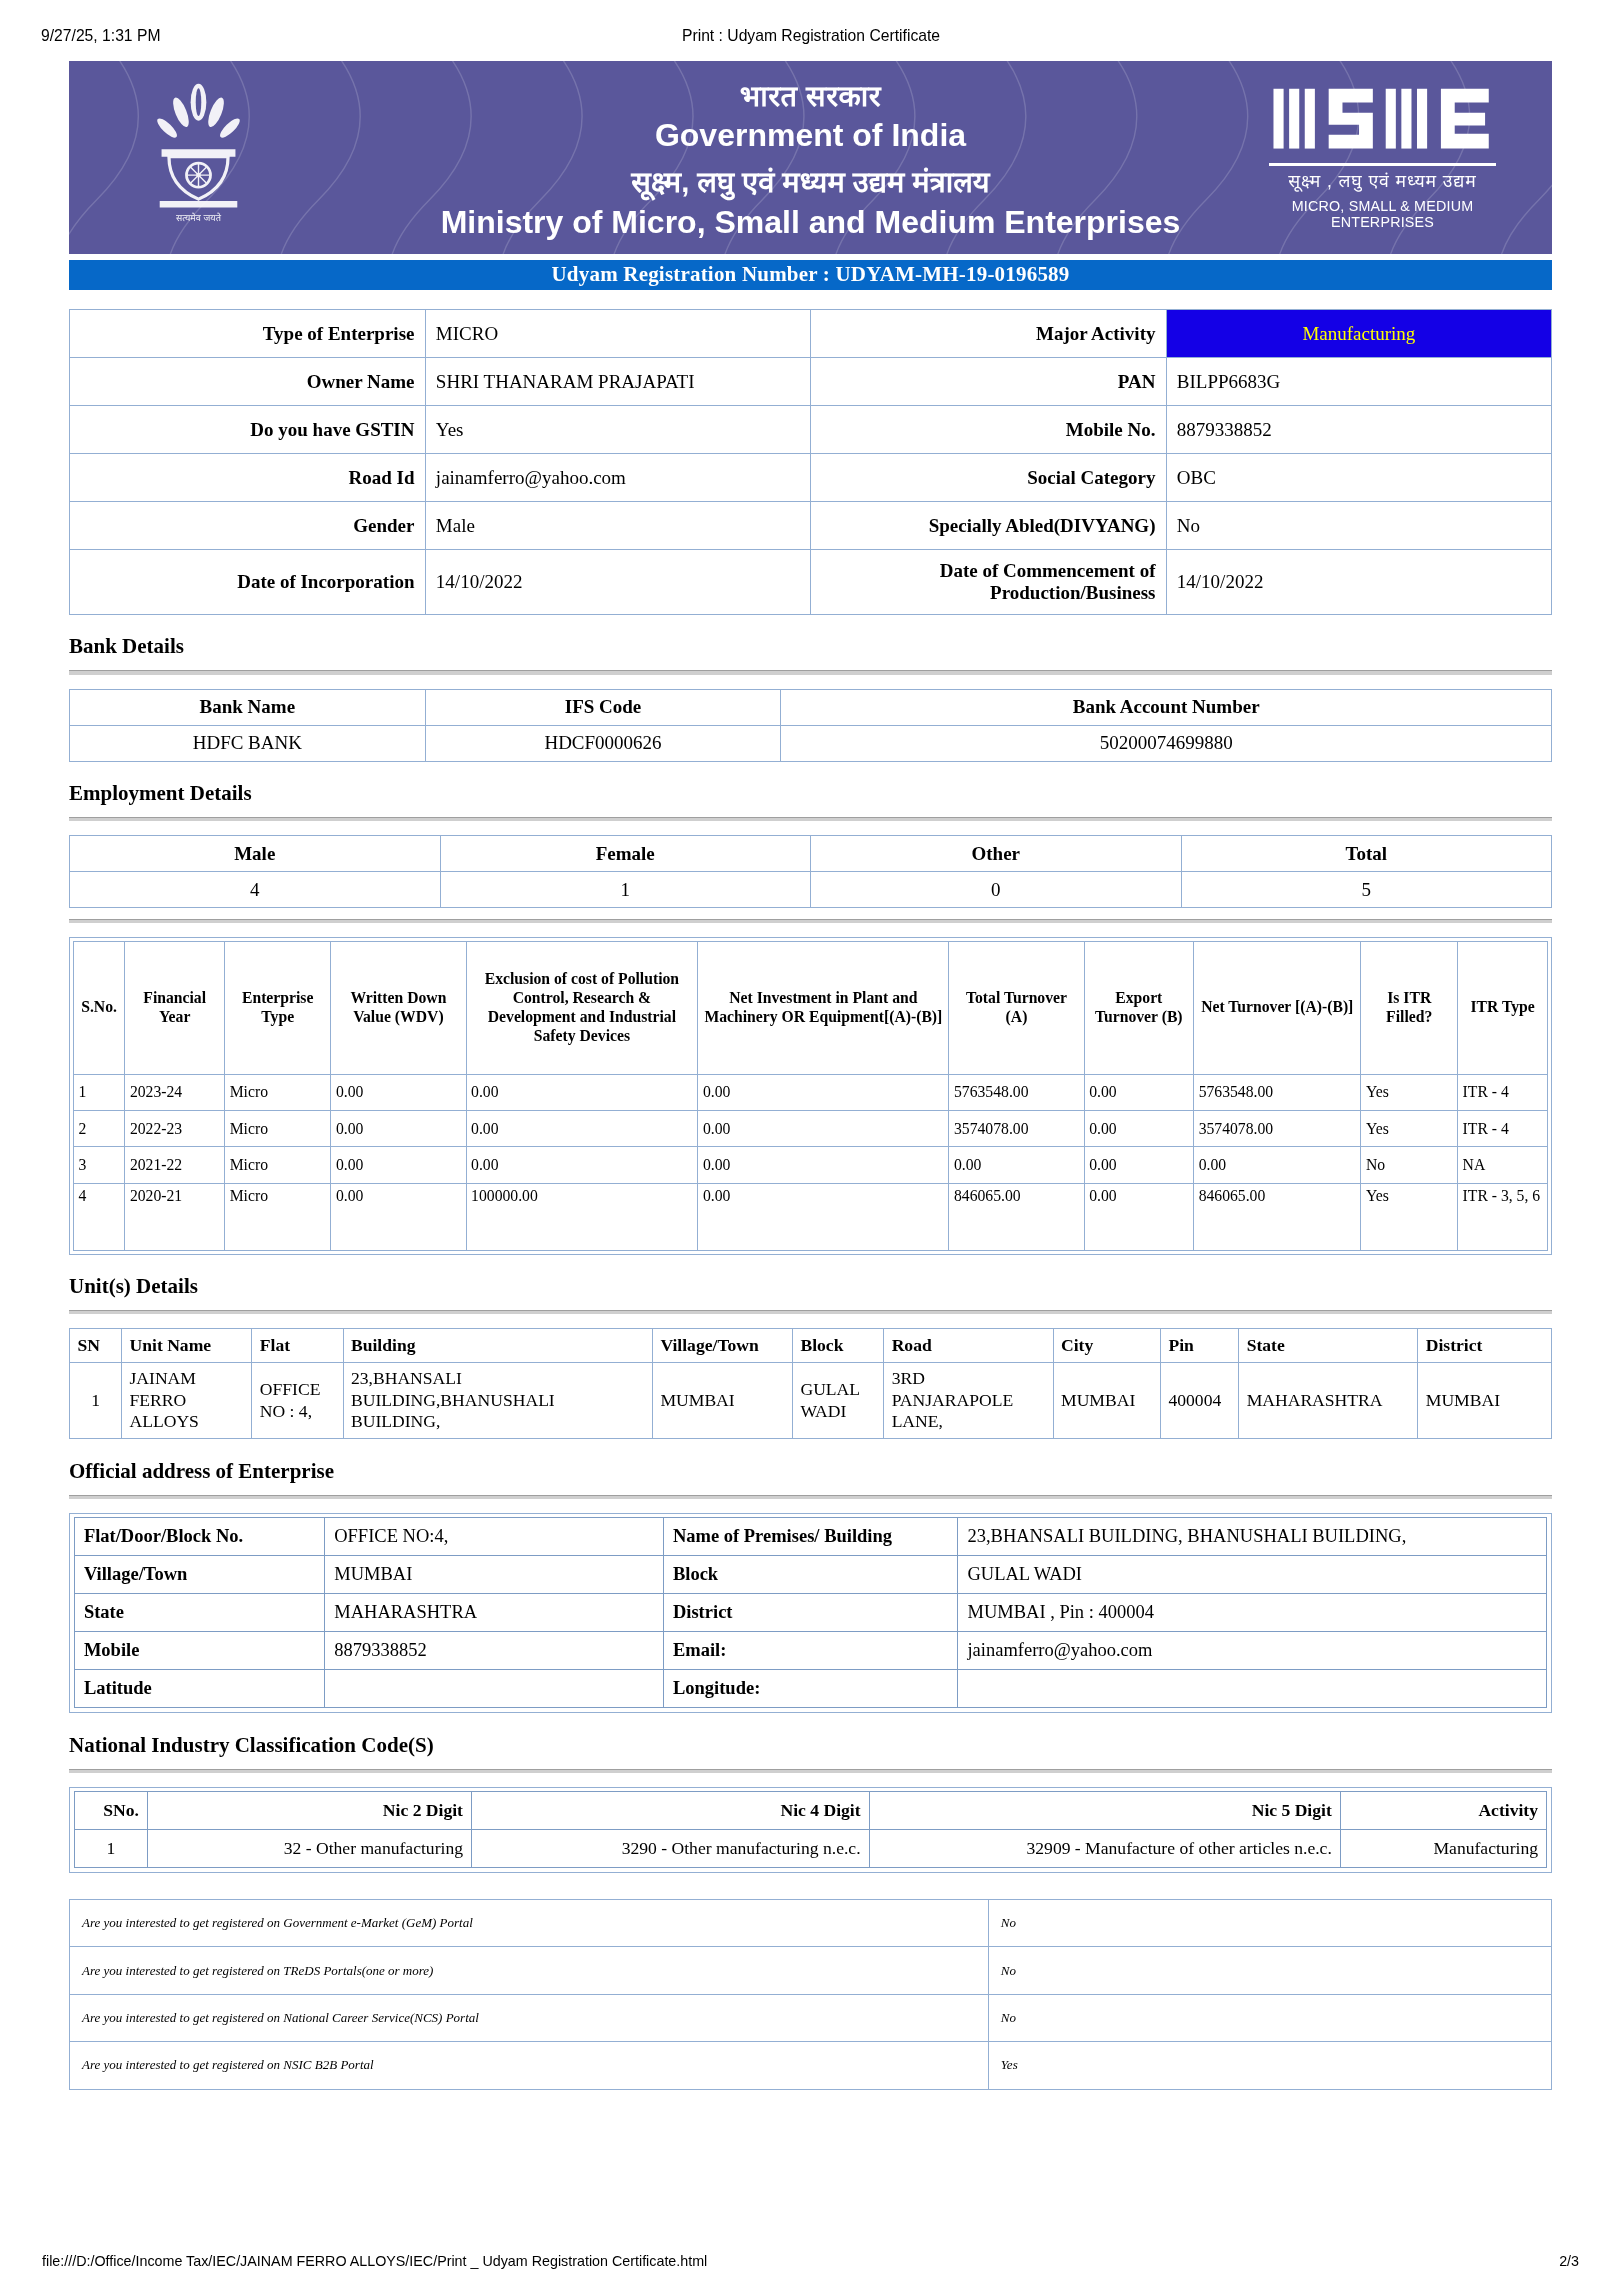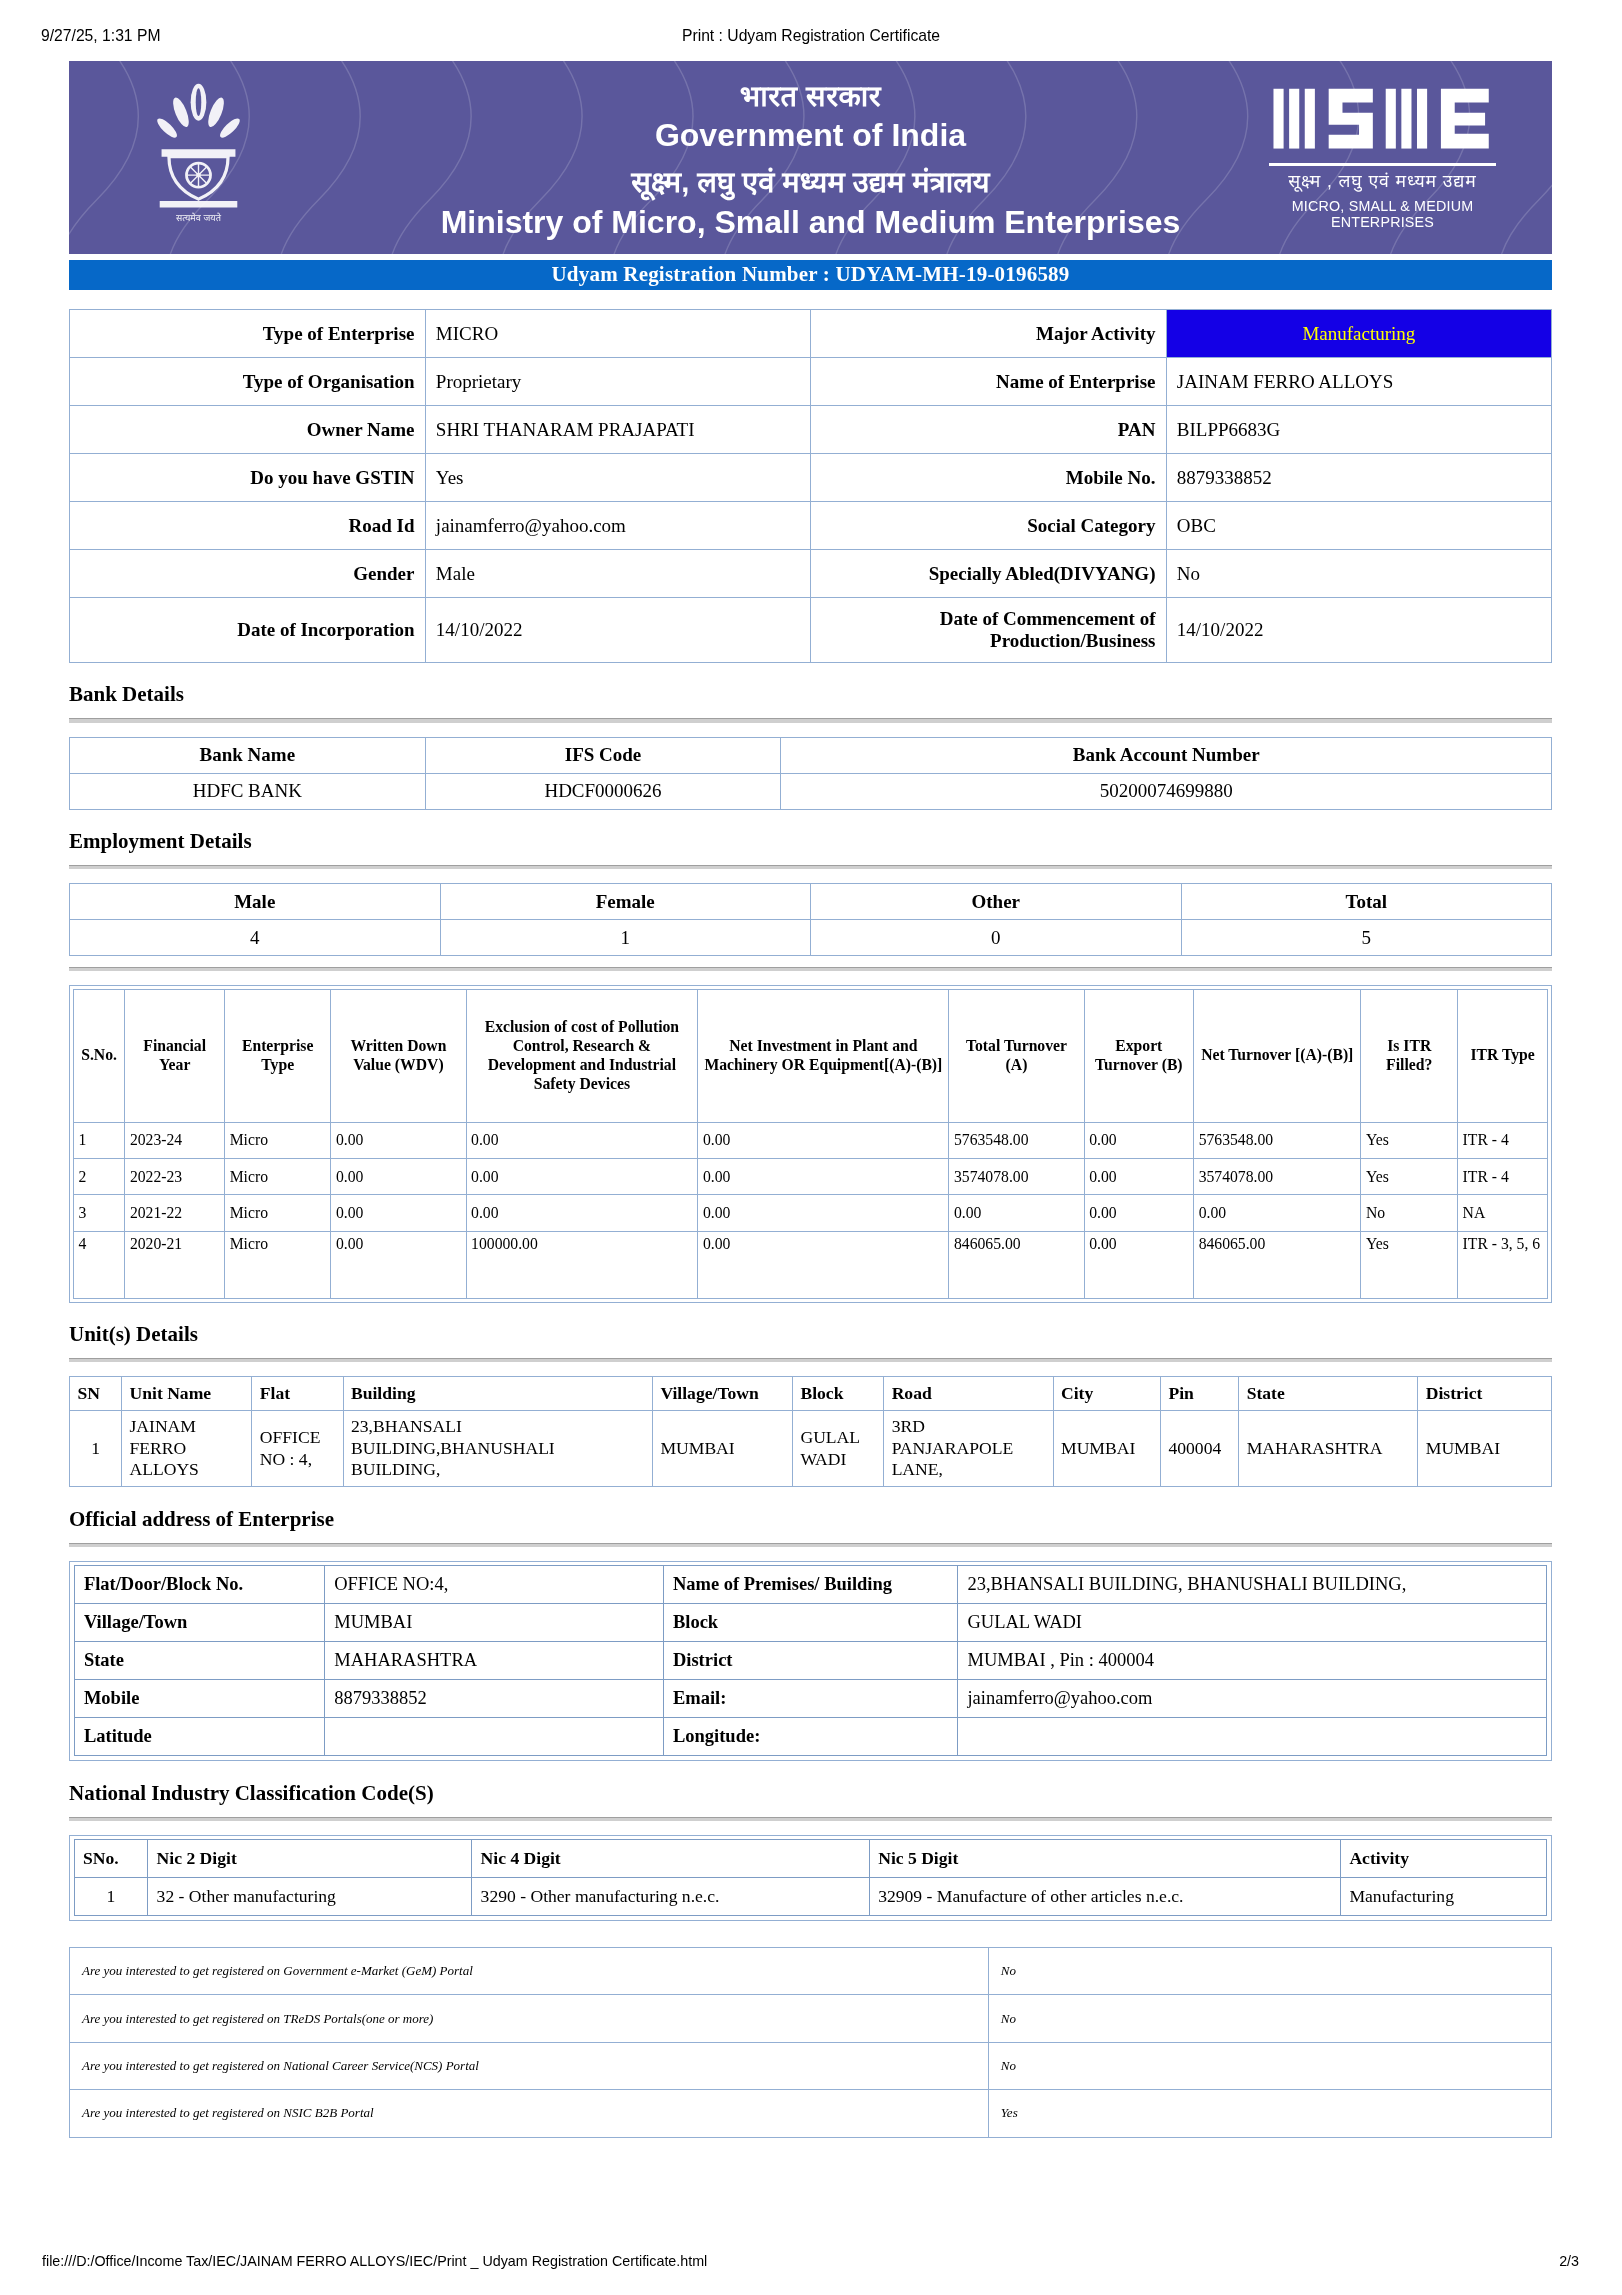--- a/index.html
+++ b/index.html
@@ -278,21 +278,21 @@
     border-collapse: collapse;
     width: 100%;
     table-layout: fixed;
   }
   .nic th, .nic td {
     border: 1.4px solid #7d9cc4;
     font-size: 17.6px;
     padding: 5.5px 8.3px;
     height: 26px;
     vertical-align: middle;
-    text-align: left;
+    text-align: right;
     word-wrap: break-word;
   }
   .nic th { font-weight: bold; }
   .nic td.sn { text-align: center; }
 
   
   .portals { margin-top: 26px; }
   .portals td {
     border: 1.4px solid #93afd3;
     font-size: 13px;
@@ -390,26 +390,20 @@
           <col style="width:26%">
       </colgroup>
       <tbody>
         <tr>
           <td class="lbl">Type of Enterprise</td>
           <td class="val">MICRO</td>
           <td class="lbl">Major Activity</td>
           <td class="hl-activity">Manufacturing</td>
         </tr>
         <tr>
-          <td class="lbl">Type of Organisation</td>
-          <td class="val">Proprietary</td>
-          <td class="lbl">Name of Enterprise</td>
-          <td class="val">JAINAM FERRO ALLOYS</td>
-        </tr>
-        <tr>
           <td class="lbl">Owner Name</td>
           <td class="val">SHRI THANARAM PRAJAPATI</td>
           <td class="lbl">PAN</td>
           <td class="val">BILPP6683G</td>
         </tr>
         <tr>
           <td class="lbl">Do you have GSTIN</td>
           <td class="val">Yes</td>
           <td class="lbl">Mobile No.</td>
           <td class="val">8879338852</td>

